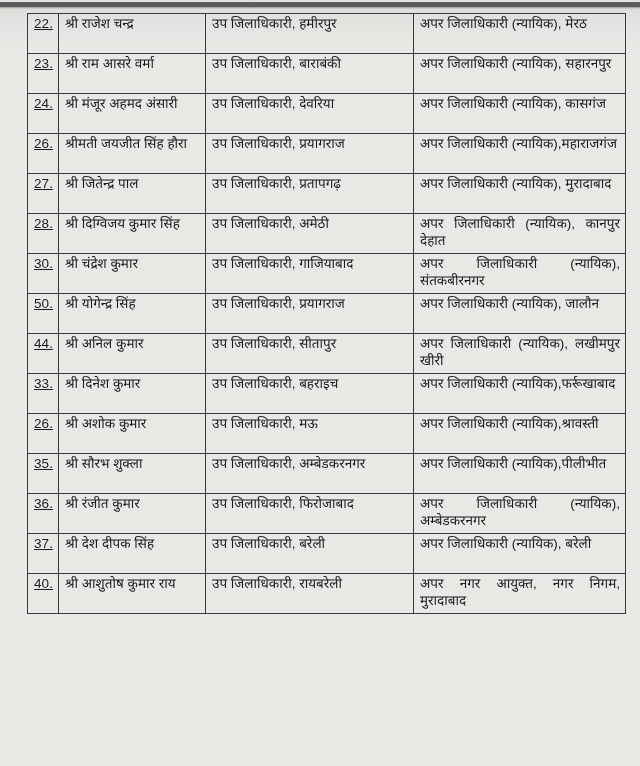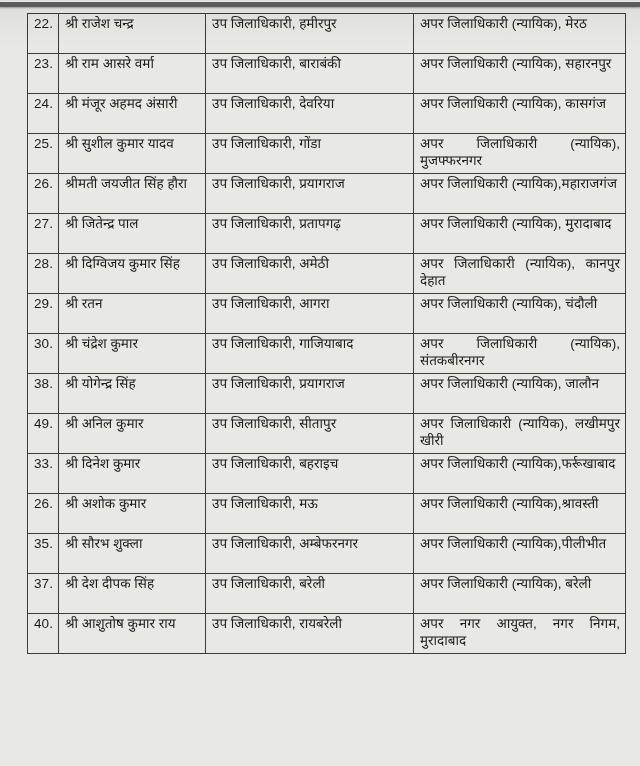--- a/index.html
+++ b/index.html
@@ -48,20 +48,21 @@
     line-height: 16.5px;
     font-weight: 500;
     letter-spacing: 0px;
     color: #1b1b1b;
   }
   td.c-sn {
     text-align: center;
     padding-left: 2px;
     padding-right: 2px;
     font-size: 13px;
+    text-decoration: underline;
   }
   td.c-name { padding-left: 8px; }
   td.c-from { padding-left: 9px; }
   td.c-to {
     text-align: justify;
     text-align-last: left;
     padding-left: 7px;
     padding-right: 6px;
   }
 </style>
@@ -91,84 +92,78 @@
         <td class="c-from">उप जिलाधिकारी, बाराबंकी</td>
         <td class="c-to">अपर जिलाधिकारी (न्यायिक), सहारनपुर</td>
       </tr>
       <tr>
         <td class="c-sn">24.</td>
         <td class="c-name">श्री मंजूर अहमद अंसारी</td>
         <td class="c-from">उप जिलाधिकारी, देवरिया</td>
         <td class="c-to">अपर जिलाधिकारी (न्यायिक), कासगंज</td>
       </tr>
       <tr>
-        <td class="c-sn">25.</td>
-        <td class="c-name">श्री सुशील कुमार यादव</td>
-        <td class="c-from">उप जिलाधिकारी, गोंडा</td>
-        <td class="c-to">अपर जिलाधिकारी (न्यायिक), मुजफ्फरनगर</td>
-      </tr>
-      <tr>
         <td class="c-sn">26.</td>
         <td class="c-name">श्रीमती जयजीत सिंह हौरा</td>
         <td class="c-from">उप जिलाधिकारी, प्रयागराज</td>
         <td class="c-to">अपर जिलाधिकारी (न्यायिक),महाराजगंज</td>
       </tr>
       <tr>
         <td class="c-sn">27.</td>
         <td class="c-name">श्री जितेन्द्र पाल</td>
         <td class="c-from">उप जिलाधिकारी, प्रतापगढ़</td>
         <td class="c-to">अपर जिलाधिकारी (न्यायिक), मुरादाबाद</td>
       </tr>
       <tr>
         <td class="c-sn">28.</td>
         <td class="c-name">श्री दिग्विजय कुमार सिंह</td>
         <td class="c-from">उप जिलाधिकारी, अमेठी</td>
         <td class="c-to">अपर जिलाधिकारी (न्यायिक), कानपुर देहात</td>
       </tr>
       <tr>
-        <td class="c-sn">29.</td>
-        <td class="c-name">श्री रतन</td>
-        <td class="c-from">उप जिलाधिकारी, आगरा</td>
-        <td class="c-to">अपर जिलाधिकारी (न्यायिक), चंदौली</td>
-      </tr>
-      <tr>
         <td class="c-sn">30.</td>
         <td class="c-name">श्री चंद्रेश कुमार</td>
         <td class="c-from">उप जिलाधिकारी, गाजियाबाद</td>
         <td class="c-to">अपर जिलाधिकारी (न्यायिक), संतकबीरनगर</td>
       </tr>
       <tr>
-        <td class="c-sn">38.</td>
+        <td class="c-sn">50.</td>
         <td class="c-name">श्री योगेन्द्र सिंह</td>
         <td class="c-from">उप जिलाधिकारी, प्रयागराज</td>
         <td class="c-to">अपर जिलाधिकारी (न्यायिक), जालौन</td>
       </tr>
       <tr>
-        <td class="c-sn">49.</td>
+        <td class="c-sn">44.</td>
         <td class="c-name">श्री अनिल कुमार</td>
         <td class="c-from">उप जिलाधिकारी, सीतापुर</td>
         <td class="c-to">अपर जिलाधिकारी (न्यायिक), लखीमपुर खीरी</td>
       </tr>
       <tr>
         <td class="c-sn">33.</td>
         <td class="c-name">श्री दिनेश कुमार</td>
         <td class="c-from">उप जिलाधिकारी, बहराइच</td>
         <td class="c-to">अपर जिलाधिकारी (न्यायिक),फर्रूखाबाद</td>
       </tr>
       <tr>
         <td class="c-sn">26.</td>
         <td class="c-name">श्री अशोक कुमार</td>
         <td class="c-from">उप जिलाधिकारी, मऊ</td>
         <td class="c-to">अपर जिलाधिकारी (न्यायिक),श्रावस्ती</td>
       </tr>
       <tr>
         <td class="c-sn">35.</td>
         <td class="c-name">श्री सौरभ शुक्ला</td>
-        <td class="c-from">उप जिलाधिकारी, अम्बेफरनगर</td>
+        <td class="c-from">उप जिलाधिकारी, अम्बेडकरनगर</td>
         <td class="c-to">अपर जिलाधिकारी (न्यायिक),पीलीभीत</td>
+      </tr>
+      <tr>
+        <td class="c-sn">36.</td>
+        <td class="c-name">श्री रंजीत कुमार</td>
+        <td class="c-from">उप जिलाधिकारी, फिरोजाबाद</td>
+        <td class="c-to">अपर जिलाधिकारी (न्यायिक), अम्बेडकरनगर</td>
       </tr>
       <tr>
         <td class="c-sn">37.</td>
         <td class="c-name">श्री देश दीपक सिंह</td>
         <td class="c-from">उप जिलाधिकारी, बरेली</td>
         <td class="c-to">अपर जिलाधिकारी (न्यायिक), बरेली</td>
       </tr>
       <tr>
         <td class="c-sn">40.</td>
         <td class="c-name">श्री आशुतोष कुमार राय</td>

